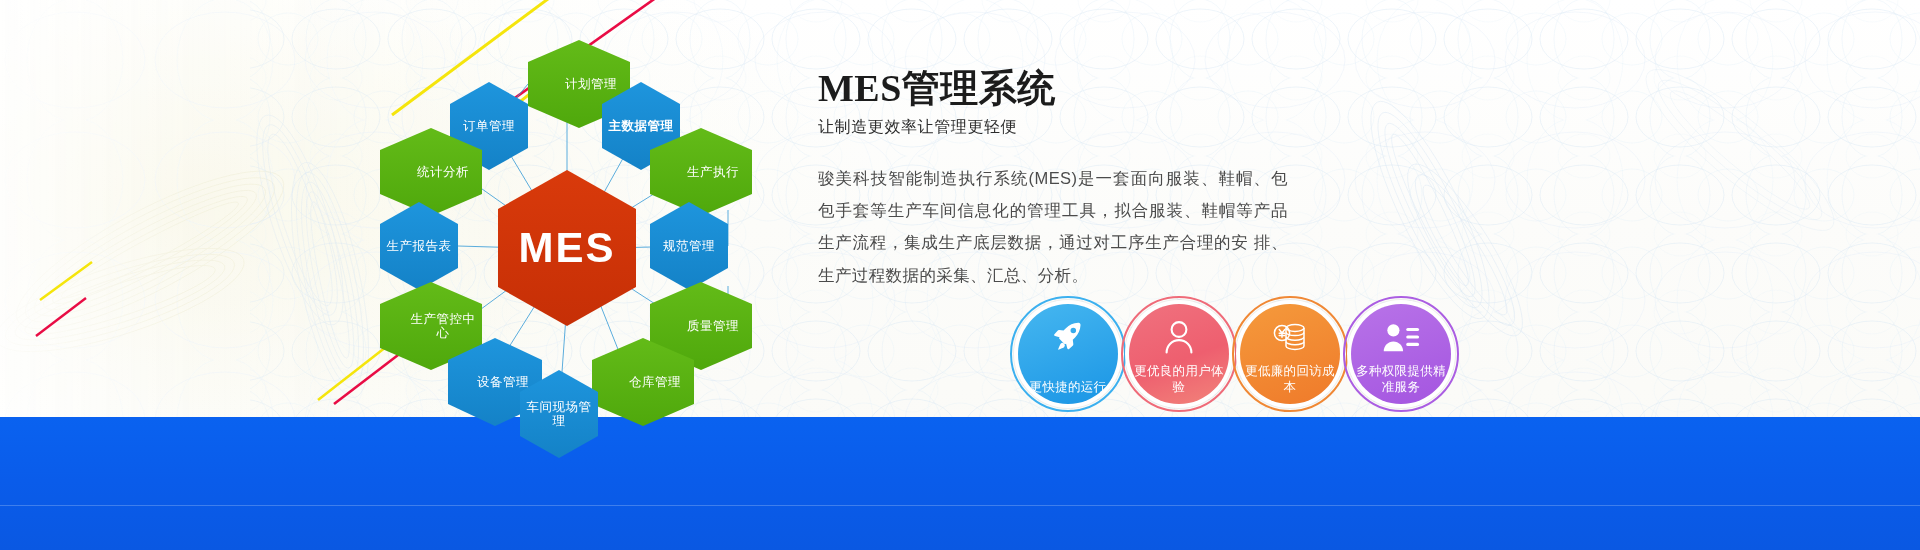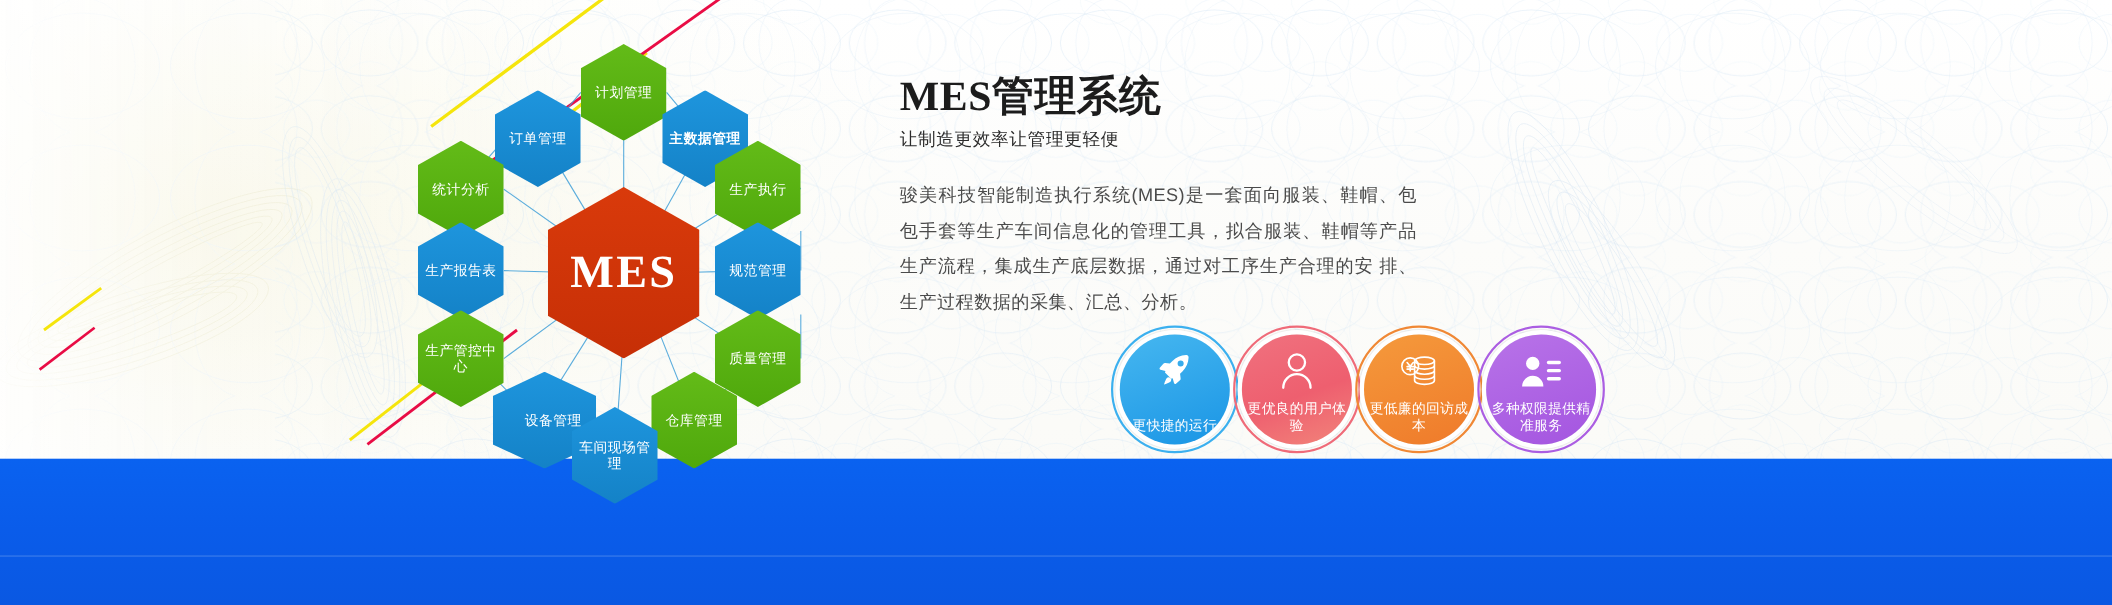--- a/index.html
+++ b/index.html
@@ -32,21 +32,21 @@
   #hexlinks{position:absolute;left:0;top:0;width:470px;height:420px;}
   .hex{
     position:absolute;
     display:flex;align-items:center;justify-content:center;
     text-align:center;color:#fff;line-height:1.16;
     clip-path:polygon(50% 0%,100% 25%,100% 75%,50% 100%,0% 75%,0% 25%);
     -webkit-clip-path:polygon(50% 0%,100% 25%,100% 75%,50% 100%,0% 75%,0% 25%);
     font-weight:400;letter-spacing:.5px;
   }
   .hex.sm{width:78px;height:88px;font-size:12.5px;}
-  .hex.green{background:#5cb615;background:linear-gradient(180deg,#63bb18 0%,#4fa80c 100%);}
+  .hex.green{background:#5cb615;background:linear-gradient(180deg,#63bb18 0%,#4fa80c 100%);padding-left:24px;}
   .hex.blue{background:#1a8fd6;background:linear-gradient(180deg,#1e95dd 0%,#1482c7 100%);}
   .hex.core{
     width:138px;height:156px;font-size:42px;font-weight:bold;
     background:linear-gradient(180deg,#d93a0b 0%,#c62f06 100%);
     letter-spacing:2px;
   }
   .hexlabel{display:block;padding:0 4px;}
 
   
   #copy{position:absolute;left:818px;top:68px;width:470px;}
@@ -213,21 +213,21 @@
         <line x1="398" y1="226" x2="398" y2="190"></line>
         <line x1="89" y1="306" x2="89" y2="266"></line>
         <line x1="398" y1="306" x2="398" y2="266"></line>
         <line x1="157" y1="362" x2="120" y2="324"></line>
         <line x1="301" y1="362" x2="340" y2="324"></line>
         <line x1="229" y1="394" x2="188" y2="372"></line>
         <line x1="229" y1="394" x2="272" y2="372"></line>
       </g>
     </svg>
 
-    <div class="hex core" style="left:168px;top:150px;font-family:Liberation Serif, serif;">
+    <div class="hex core" style="left:168px;top:150px;">
       <span class="hexlabel">MES</span>
     </div>
 
     <div class="hex sm green" style="left:198px;top:20px;">
       <span class="hexlabel">计划管理</span>
     </div>
     <div class="hex sm blue" style="left:120px;top:62px;">
       <span class="hexlabel">订单管理</span>
     </div>
     <div class="hex sm blue" style="left:272px;top:62px;font-weight:bold;">

